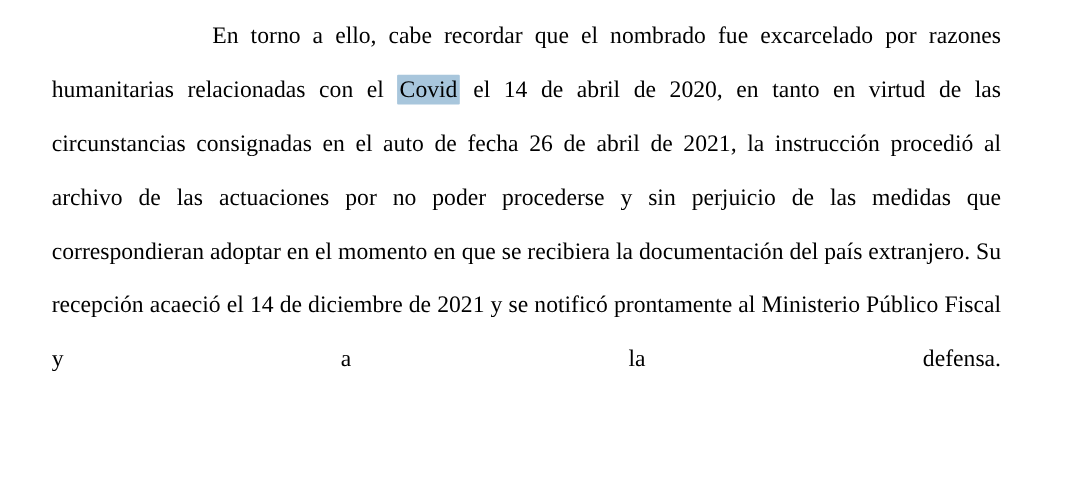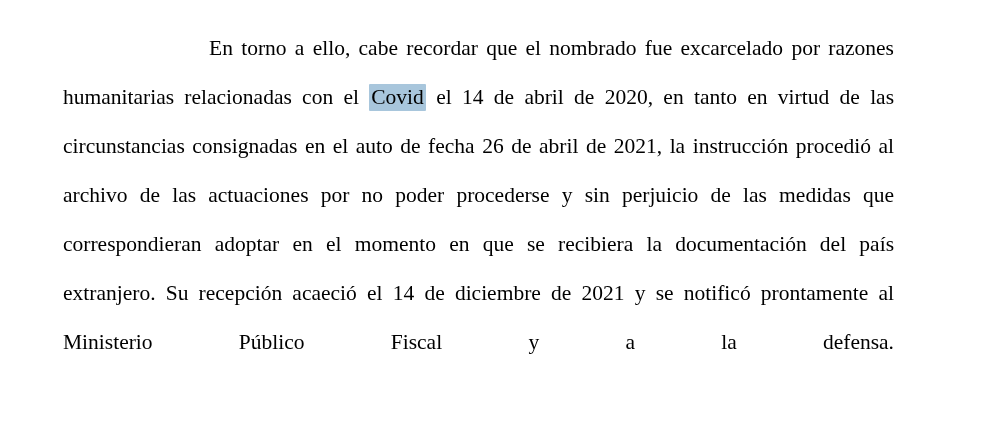--- a/index.html
+++ b/index.html
@@ -26,21 +26,21 @@
     top: 8px;
     width: 863px;
     font-size: 21.5px;
     line-height: 49px;
     color: #000000;
     text-align: justify;
     text-justify: inter-word;
     hyphens: none;
   }
   .para {
-    margin: 16px;
+    margin: 0;
     text-indent: 146px;
     text-align: justify;
   }
   .para::after {
     content: "";
     display: inline-block;
     width: 100%;
   }
   .highlight {
     background-color: #a8c6dc;

